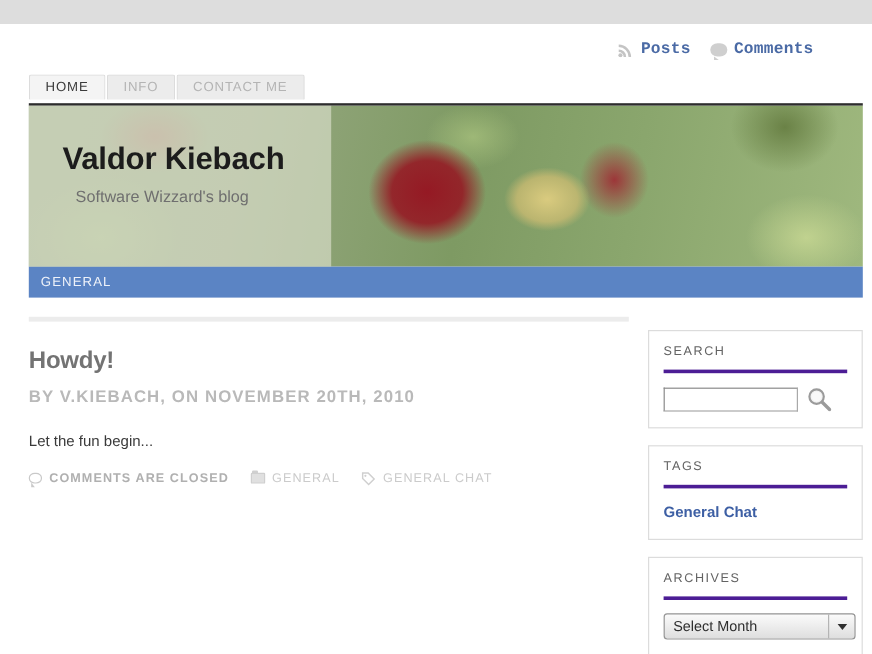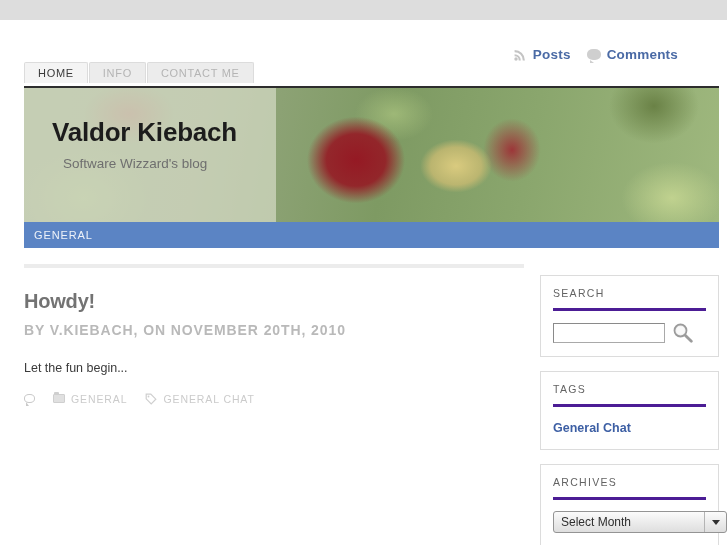--- a/index.html
+++ b/index.html
@@ -29,24 +29,25 @@
   .wrap {
     width: 711px;
     margin: 0 auto;
     padding: 0;
   }
 
   
   .feed-row {
     height: 42px;
     display: flex;
-    align-items: flex-end;
+    align-items: center;
     justify-content: flex-end;
     padding-right: 41px;
     gap: 16px;
+    font-family: Liberation Mono, monospace;
   }
   .feed-link {
     display: flex;
     align-items: center;
     gap: 6px;
     color: #4a6aa5;
     font-size: 13.5px;
     font-weight: bold;
     letter-spacing: 0.2px;
     text-decoration: none;
@@ -286,21 +287,21 @@
 
   .tag-link {
     font-size: 12.5px;
     font-weight: bold;
     color: #3d5fa4;
     cursor: pointer;
   }
 
   .select-wrap {
     position: relative;
-    width: 174px;
+    width: 160px;
     height: 22px;
     border: 1px solid #949494;
     border-radius: 3px;
     background: linear-gradient(#fbfbfb, #dedede);
     display: flex;
     align-items: center;
     cursor: pointer;
   }
   .select-label {
     font-size: 12px;
@@ -379,20 +380,21 @@
         <div class="post-title">Howdy!</div>
         <div class="post-meta">BY V.KIEBACH, ON NOVEMBER 20TH, 2010</div>
 
         <div class="post-body">
           <p>Let the fun begin...</p>
         </div>
 
         <div class="post-footer">
           <div class="pf-item closed">
             <span class="ico-bubble-sm"></span>
+            <span>COMMENTS ARE CLOSED</span>
           </div>
           <div class="pf-item cat">
             <span class="ico-folder"></span>
             <span>GENERAL</span>
           </div>
           <div class="pf-item tag">
             <svg class="ico-tag" viewBox="0 0 12 12">
               <path d="M1.2 1.2h4.6l5 5-4.6 4.6-5-5z" fill="none" stroke="#cfcfcf" stroke-width="1.2"></path>
               <circle cx="3.5" cy="3.5" r="0.9" fill="#cfcfcf"></circle>
             </svg>

